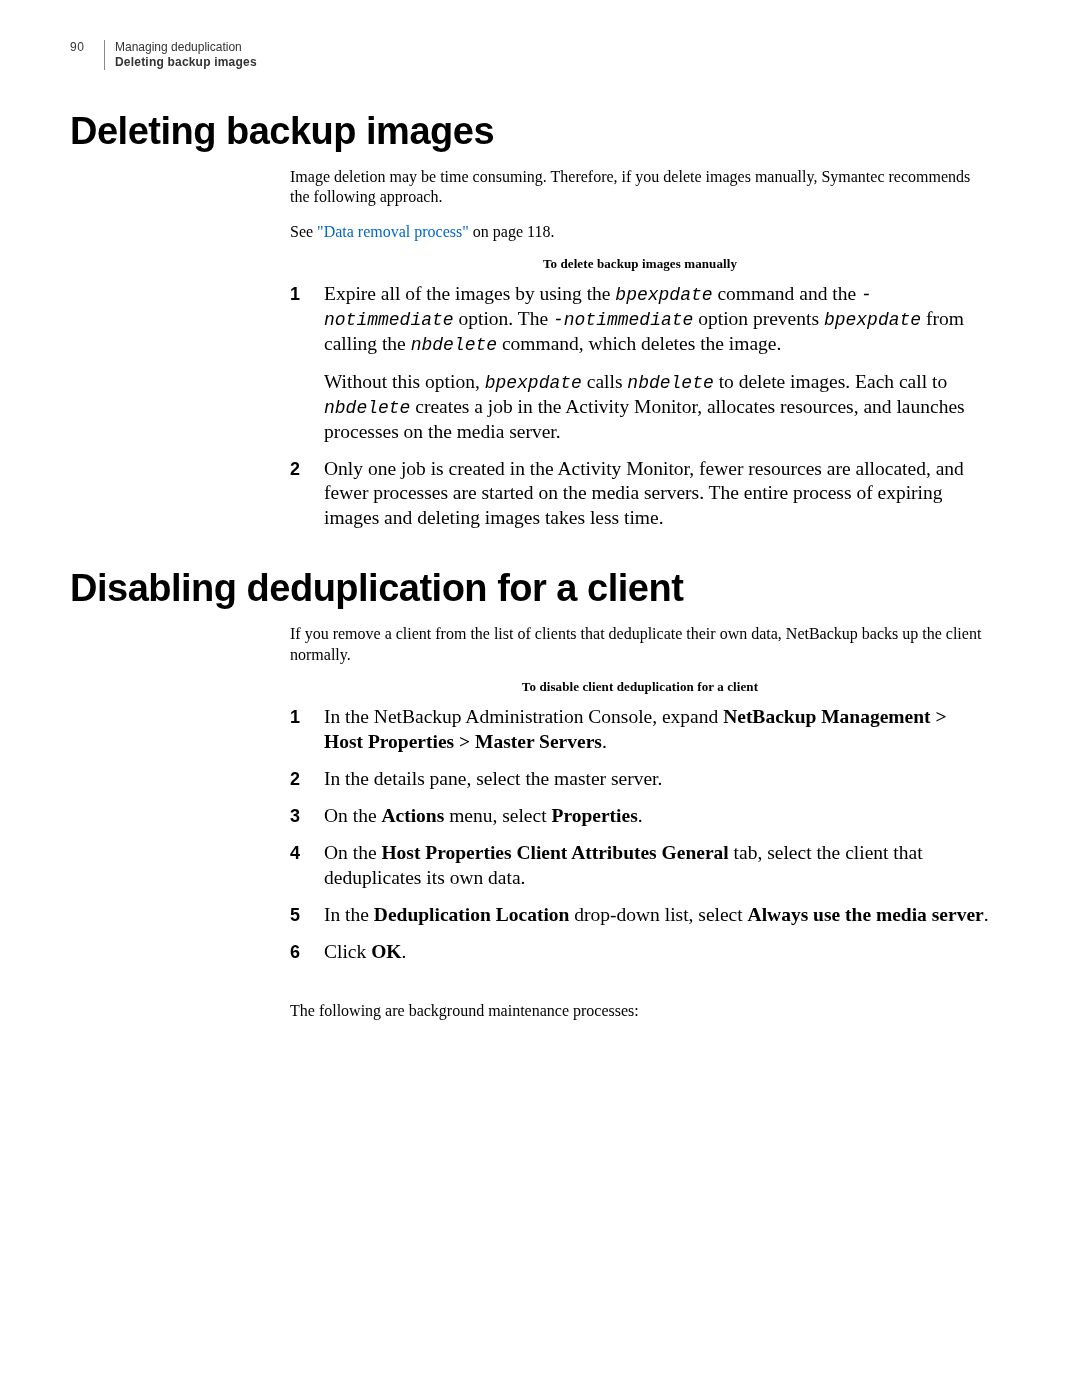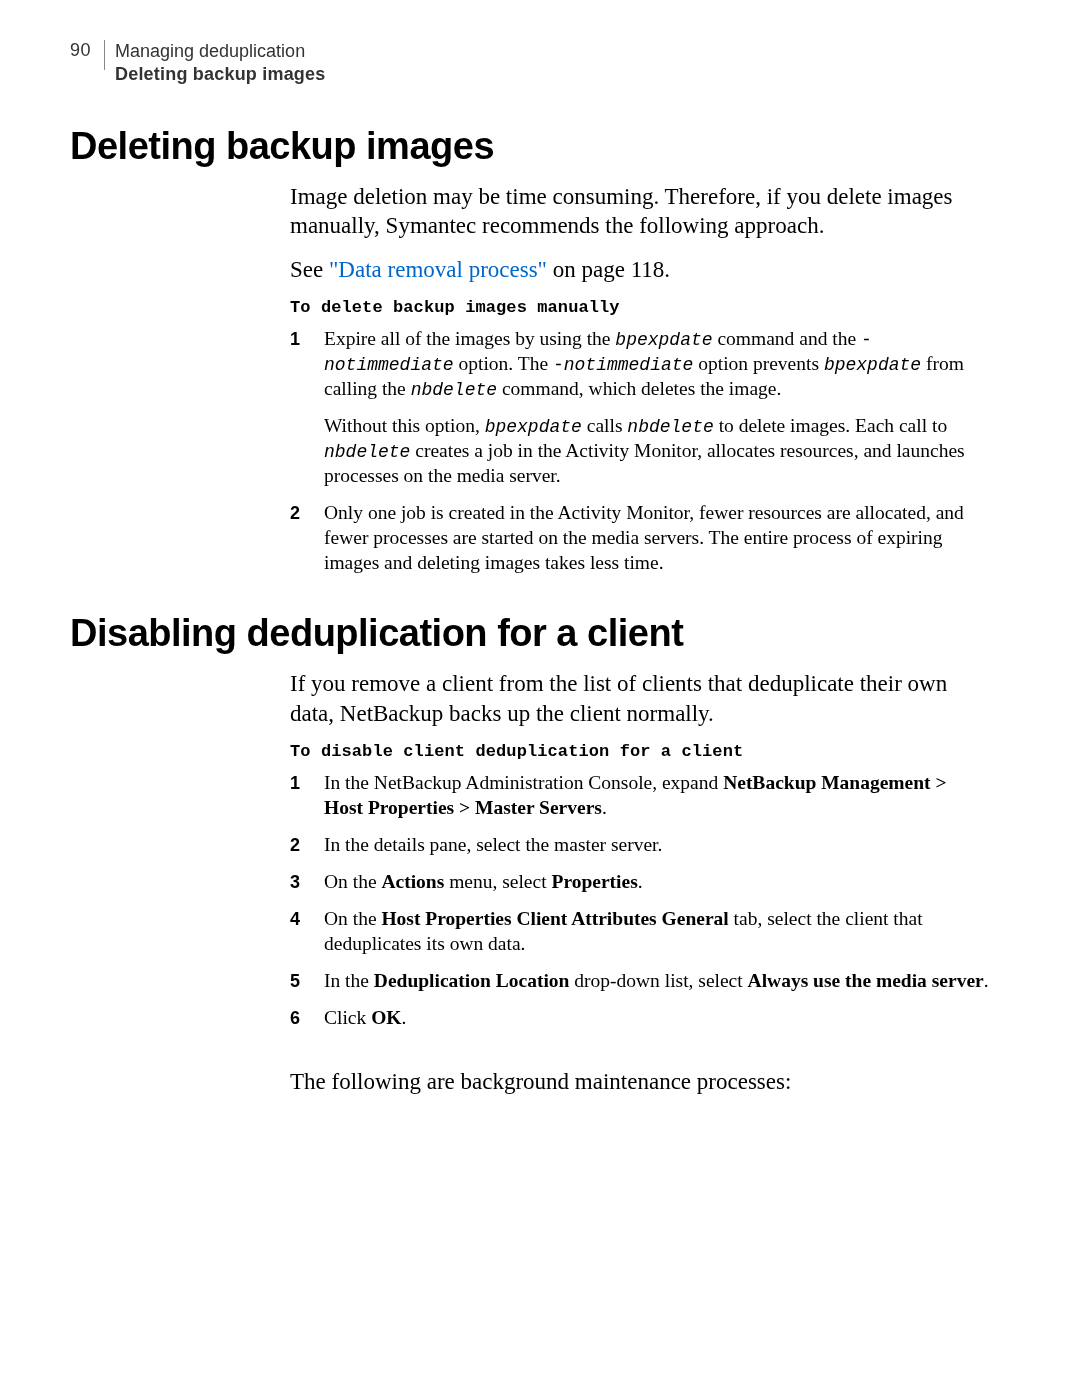--- a/index.html
+++ b/index.html
@@ -16,21 +16,21 @@
     position: relative;
     width: 1080px;
     height: 1388px;
     box-sizing: border-box;
     padding: 40px 70px 40px 70px;
   }
   .header {
     display: flex;
     align-items: flex-start;
     font-family: "Helvetica Neue", Arial, sans-serif;
-    font-size: 18px;
+    font-size: 12px;
     color: #333;
     margin-bottom: 40px;
   }
   .header .pagenum {
     width: 28px;
     text-align: left;
     letter-spacing: 0.5px;
   }
   .header .divider {
     display: inline-block;
@@ -51,35 +51,36 @@
     font-weight: 600;
     font-size: 38px;
     margin: 0 0 14px 0;
     letter-spacing: -0.5px;
   }
   .body-indent {
     margin-left: 220px;
     margin-right: 20px;
   }
   p.body {
-    font-size: 23px;
+    font-size: 16px;
     line-height: 1.28;
     margin: 0 0 14px 0;
   }
   p.body.tight { margin-bottom: 10px; }
   a.xref {
     color: #0066cc;
     text-decoration: none;
   }
   .proc-title {
-    font-family: Liberation Mono, monospace;
+    font-family: Liberation Serif, serif;
     font-weight: 700;
-    font-size: 17px;
+    font-size: 13px;
     margin: 8px 0 10px 0;
     letter-spacing: 0.1px;
+    text-align: center;
   }
   ol.steps {
     list-style: none;
     margin: 0;
     padding: 0;
   }
   ol.steps > li {
     display: flex;
     margin: 0 0 12px 0;
   }

